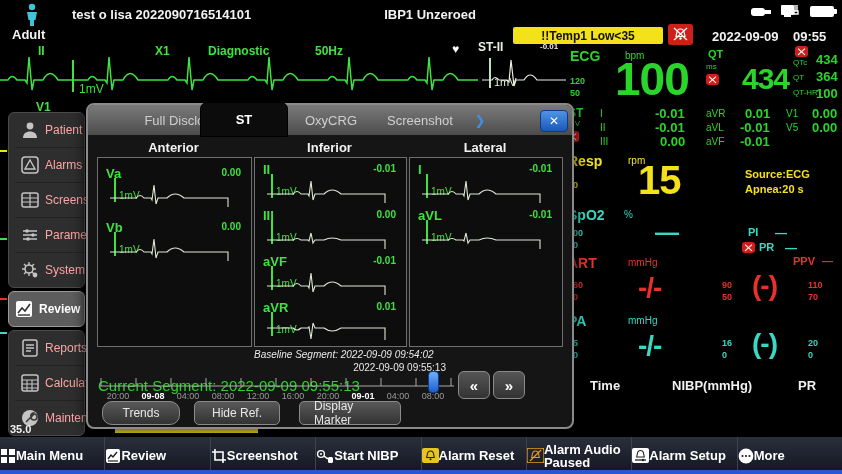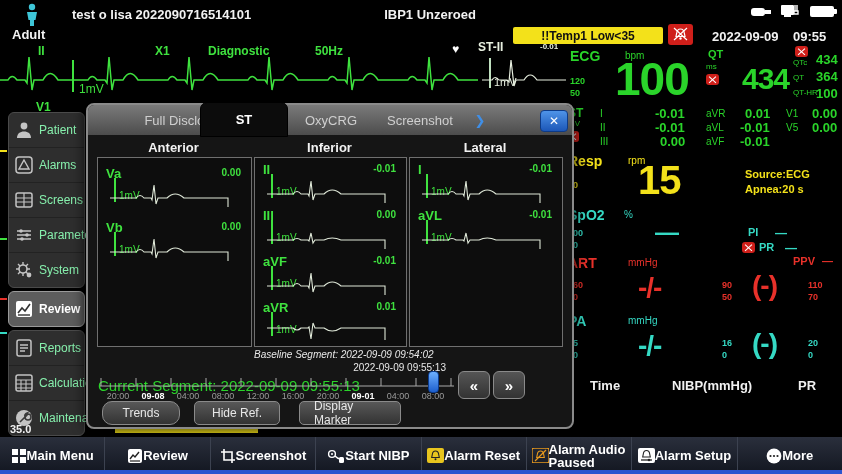--- a/index.html
+++ b/index.html
@@ -20,21 +20,21 @@
   .v-unit{font-size:10px;}
   .lim{font-size:9px;line-height:11px;font-weight:bold;}
   .big{font-weight:bold;letter-spacing:-1px;}
   .green{color:#2ad42a;} .yellow{color:#f3e11a;} .cyan{color:#35d9c4;} .red{color:#e8312a;} .white{color:#f0f0f0;}
   .st-lead{font-size:10px;color:#2ad42a;}
   .st-val{font-size:13px;font-weight:bold;color:#2ad42a;}
   .tiny{font-size:8px;}
   
   .side-group{background:#2e2e2e;border:1px solid #4a4a4a;border-radius:6px;}
   .side-item{height:34px;display:flex;align-items:center;gap:5px;padding-left:5px;
-             color:#86efac;font-size:12px;border-bottom:1px solid #222;cursor:default;}
+             color:#fca5a5;font-size:12px;border-bottom:1px solid #222;cursor:default;margin-left:6px;}
   .side-item:last-child{border-bottom:none;}
   .side-item.active{background:#5d5d5d;color:#fff;font-weight:bold;border:1px solid #9a9a9a;border-radius:6px;}
   .side-ico{width:20px;height:20px;flex:0 0 20px;}
   
   .dialog{left:86px;top:103px;width:484px;height:322px;background:#151515;
           border:2px solid #8a8a8a;border-radius:8px;box-shadow:0 0 14px rgba(0,0,0,.9);}
   .dlg-head{position:absolute;left:0;top:0;right:0;height:30px;border-radius:6px 6px 0 0;
             background:linear-gradient(#7a7a7a,#4c4c4c);}
   .tab{position:absolute;top:0;height:30px;display:flex;align-items:center;justify-content:center;
        font-size:13px;color:#cfcfcf;}
@@ -60,21 +60,21 @@
            display:flex;align-items:center;justify-content:center;}
   .dlg-btn{position:absolute;height:22px;border-radius:5px;background:linear-gradient(#585858,#333);
            border:1px solid #8a8a8a;color:#e8e8e8;font-size:12px;
            display:flex;align-items:center;justify-content:center;padding:0 14px;}
   .thumb{position:absolute;width:9px;height:20px;border-radius:4px;background:linear-gradient(#6db0ff,#1d5fce);
          border:1px solid #0c3d92;}
   
   .footer{left:0;bottom:0;width:842px;height:37px;background:linear-gradient(#2a2f3c,#121620);
           border-top:1px solid #000;display:flex;}
   .footer:after{content:"";position:absolute;left:0;bottom:0;width:100%;height:4px;background:#2b55cf;}
-  .f-item{flex:1;display:flex;align-items:center;justify-content:center;
+  .f-item{flex:1;display:flex;align-items:center;justify-content:flex-start;
           border-left:1px solid #3c4250;color:#fff;font-size:13px;font-weight:bold;line-height:1.0;
           text-align:left;}
   .f-item:first-child{border-left:none;}
   .aoff{background:#cf1f1a;border-radius:3px;display:flex;align-items:center;justify-content:center;}
 </style>
 </head>
 <body>
 
 <div class="screen">
 

